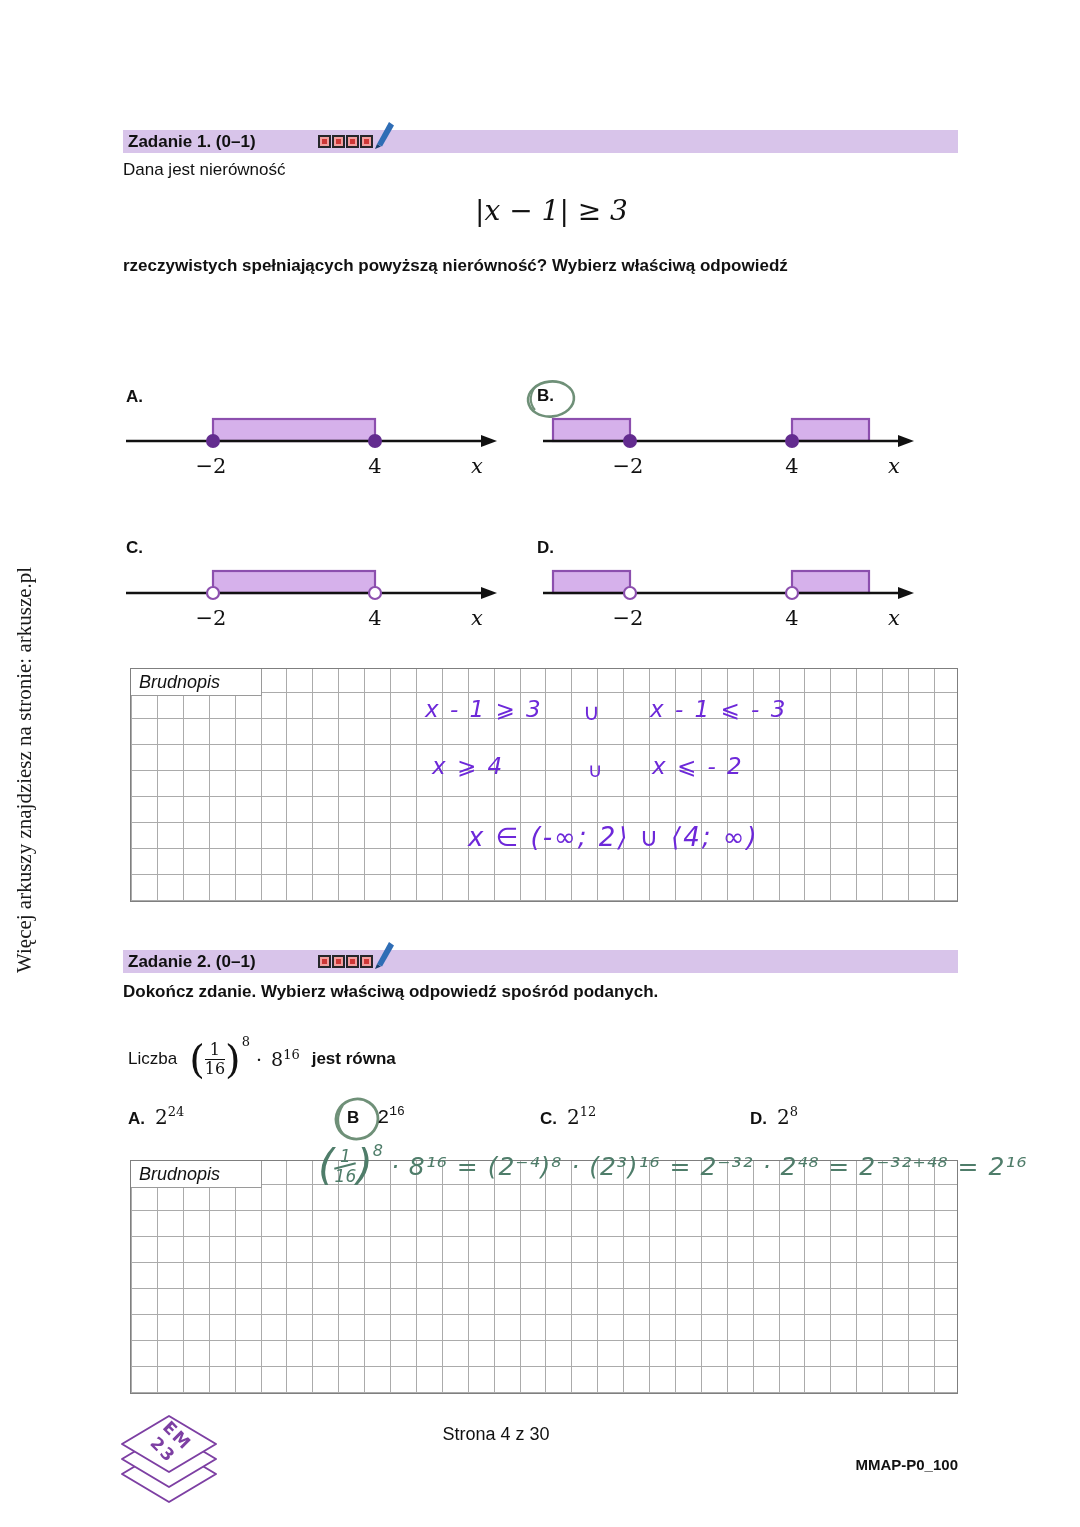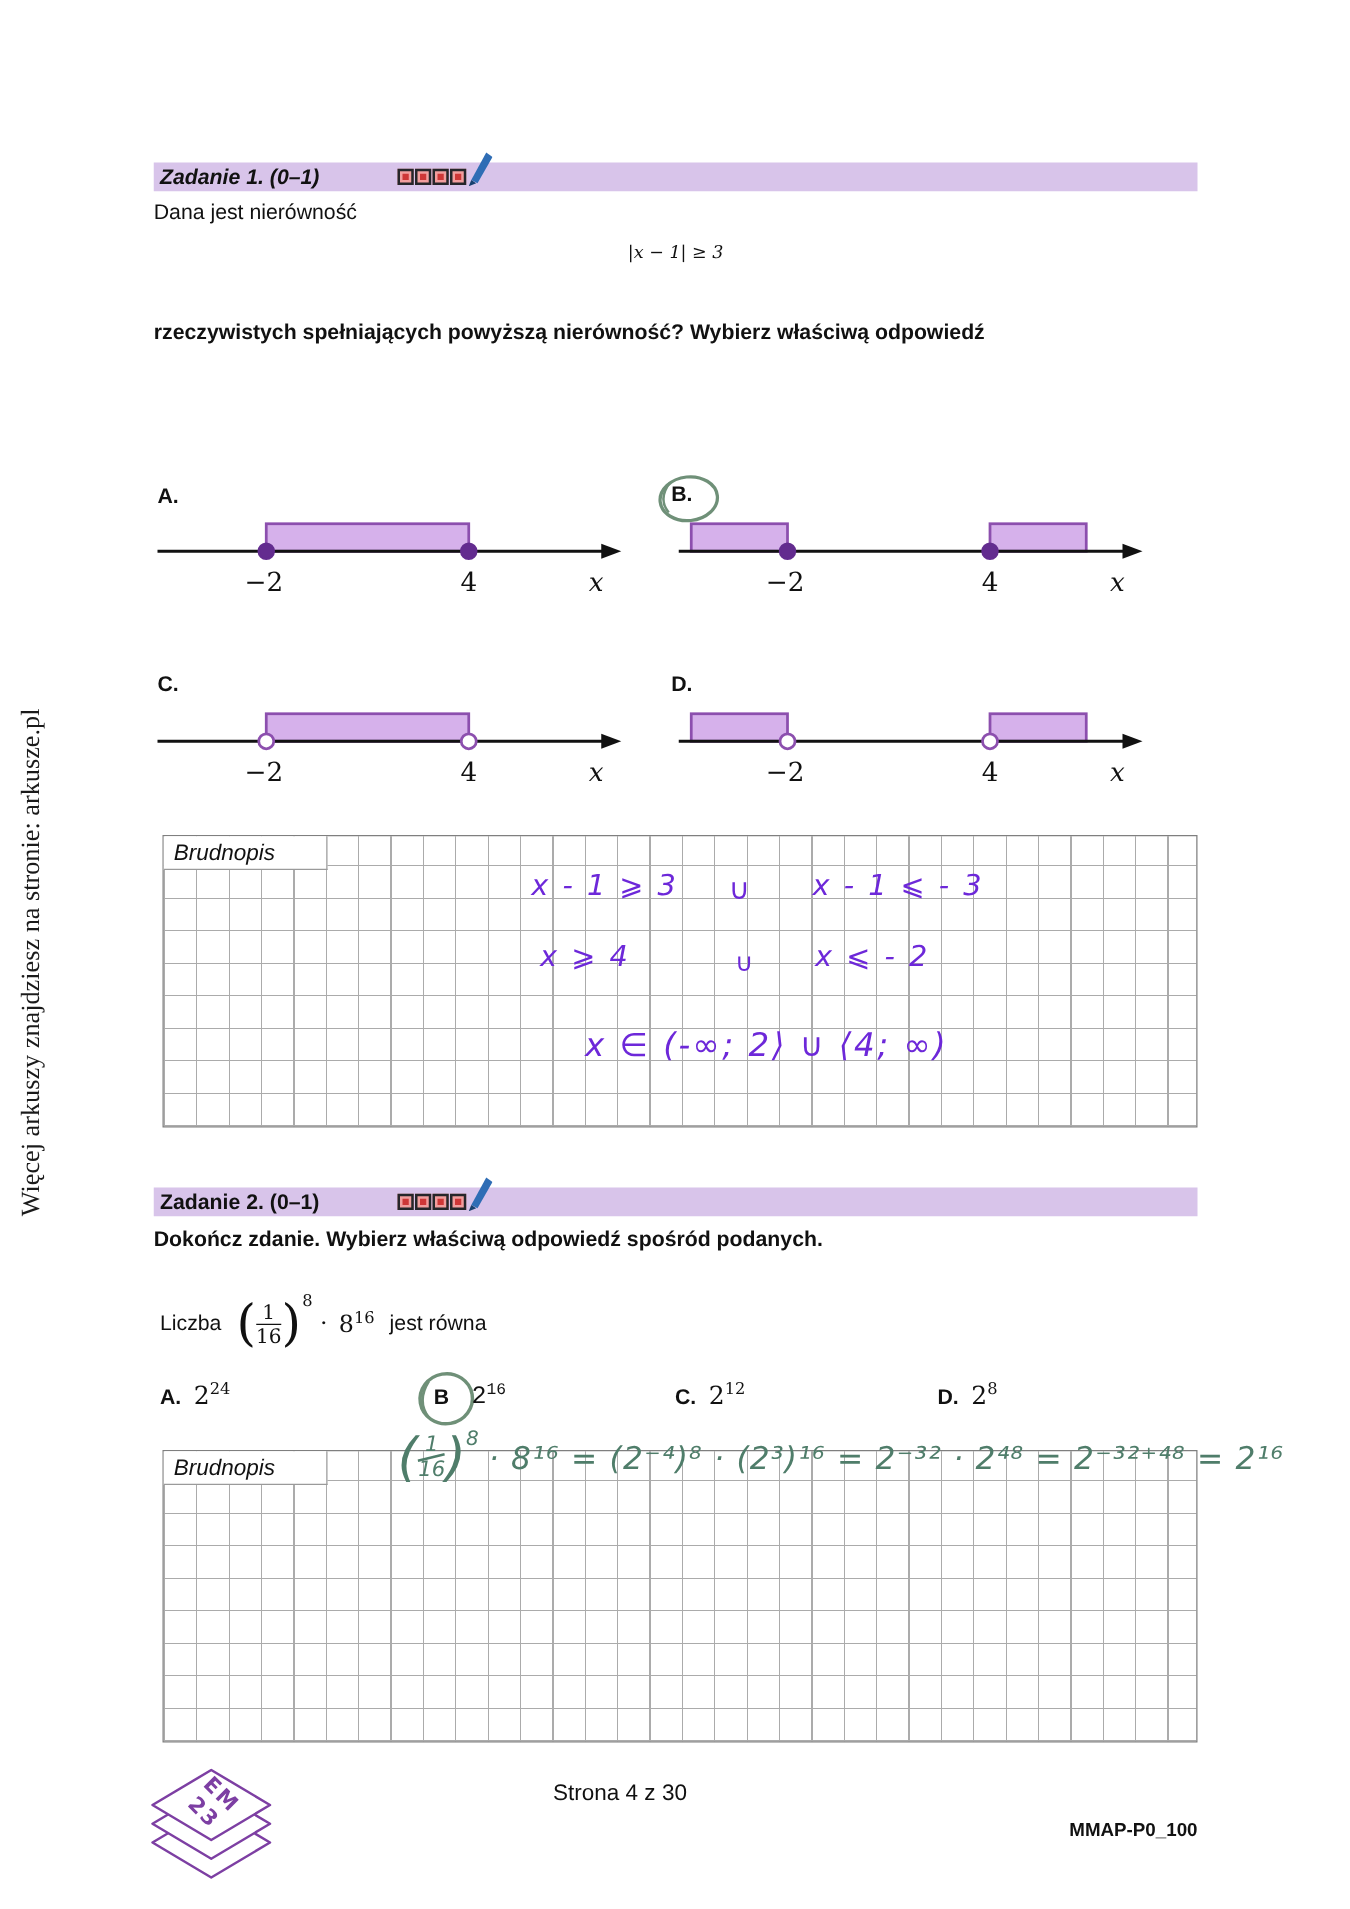--- a/index.html
+++ b/index.html
@@ -19,22 +19,22 @@
   .band .band-title { font-weight:bold; font-size:17px; padding-left:5px; }
 
   
   .marker { position:absolute; display:flex; align-items:center; }
   .marker .sq { width:13px; height:13px; border:2px solid #26262a; background:#f29e9e;
     display:flex; align-items:center; justify-content:center; margin-right:1px; }
   .marker .sq i { display:block; width:5px; height:5px; background:#ce3737; }
   .marker svg.pen { margin-left:-6px; margin-top:-14px; }
 
   .intro { position:absolute; left:123px; font-size:17px; }
-  .formula-center { position:absolute; left:123px; width:835px; text-align:center;
-    font-family:"DejaVu Serif", serif; font-style:italic; font-size:14px; }
+  .formula-center { position:absolute; left:134px; width:835px; text-align:center;
+    font-family:"DejaVu Serif", serif; font-style:italic; font-size:28px; }
   .question { position:absolute; left:123px; width:840px; font-weight:bold;
     font-size:17px; line-height:25px; }
 
   .opt-letter { position:absolute; font-weight:bold; font-size:17px; }
 
   
   svg.numline { position:absolute; overflow:visible; }
   .iv   { fill:#d6b1eb; stroke:#8c4fae; stroke-width:2.2px; }
   .axis { stroke:#111; stroke-width:2.4px; }
   .arrowhead { fill:#111; }
@@ -78,21 +78,21 @@
     font-size:17px; }
   .expr-row .math { font-family:"DejaVu Serif", serif; }
   .expr-row .paren { font-size:40px; font-weight:200; font-family:"DejaVu Serif", serif; line-height:36px; }
   .expr-row .frac { display:inline-flex; flex-direction:column; align-items:center;
     font-family:"DejaVu Serif", serif; font-size:16px; line-height:15px; }
   .expr-row .frac .fbar { width:20px; border-top:1.5px solid #111; margin:1.5px 0; }
   .expr-row sup.oexp { font-size:13px; position:relative; top:-18px; left:1px; }
   .expr-row .b8 { font-size:19px; margin-left:9px; }
   .expr-row .b8 sup { font-size:13px; }
   .expr-row .dot { font-size:19px; margin-left:7px; font-family:"DejaVu Serif", serif; }
-  .expr-row .sfx { margin-left:12px; }
+  .expr-row .sfx { margin-left:12px;font-weight:bold; }
 
   .ans { position:absolute; display:flex; align-items:baseline; }
   .ans .ltr { font-weight:bold; font-size:17px; margin-right:10px; }
   .ans .val { font-family:"DejaVu Serif", serif; font-size:20px; }
   .ans .val sup { font-size:13px; }
 
   .footer-page { position:absolute; left:0; width:992px; text-align:center;
     font-size:18px; }
   .footer-code { position:absolute; right:122px; font-weight:bold; font-size:15px; }
   svg.logo { position:absolute; overflow:visible; }
@@ -100,21 +100,21 @@
   .logo text { fill:#7d3fa3; font-family:"DejaVu Sans", sans-serif; font-weight:bold;
     font-size:17px; text-anchor:middle; letter-spacing:2px; }
 </style>
 </head>
 <body>
 
 <div class="page">
 
   <div class="sidebar-text">Więcej arkuszy znajdziesz na stronie: arkusze.pl</div>
 
-  <div class="band" style="top:130px;font-style:italic;">
+  <div class="band" style="top:130px;">
     <span class="band-title">Zadanie 1. (0–1)</span>
   </div>
   <span class="marker" style="left:318px; top:133px;">
     <span class="sq">
         <i></i>
       </span>
     <span class="sq">
         <i></i>
       </span>
     <span class="sq">

